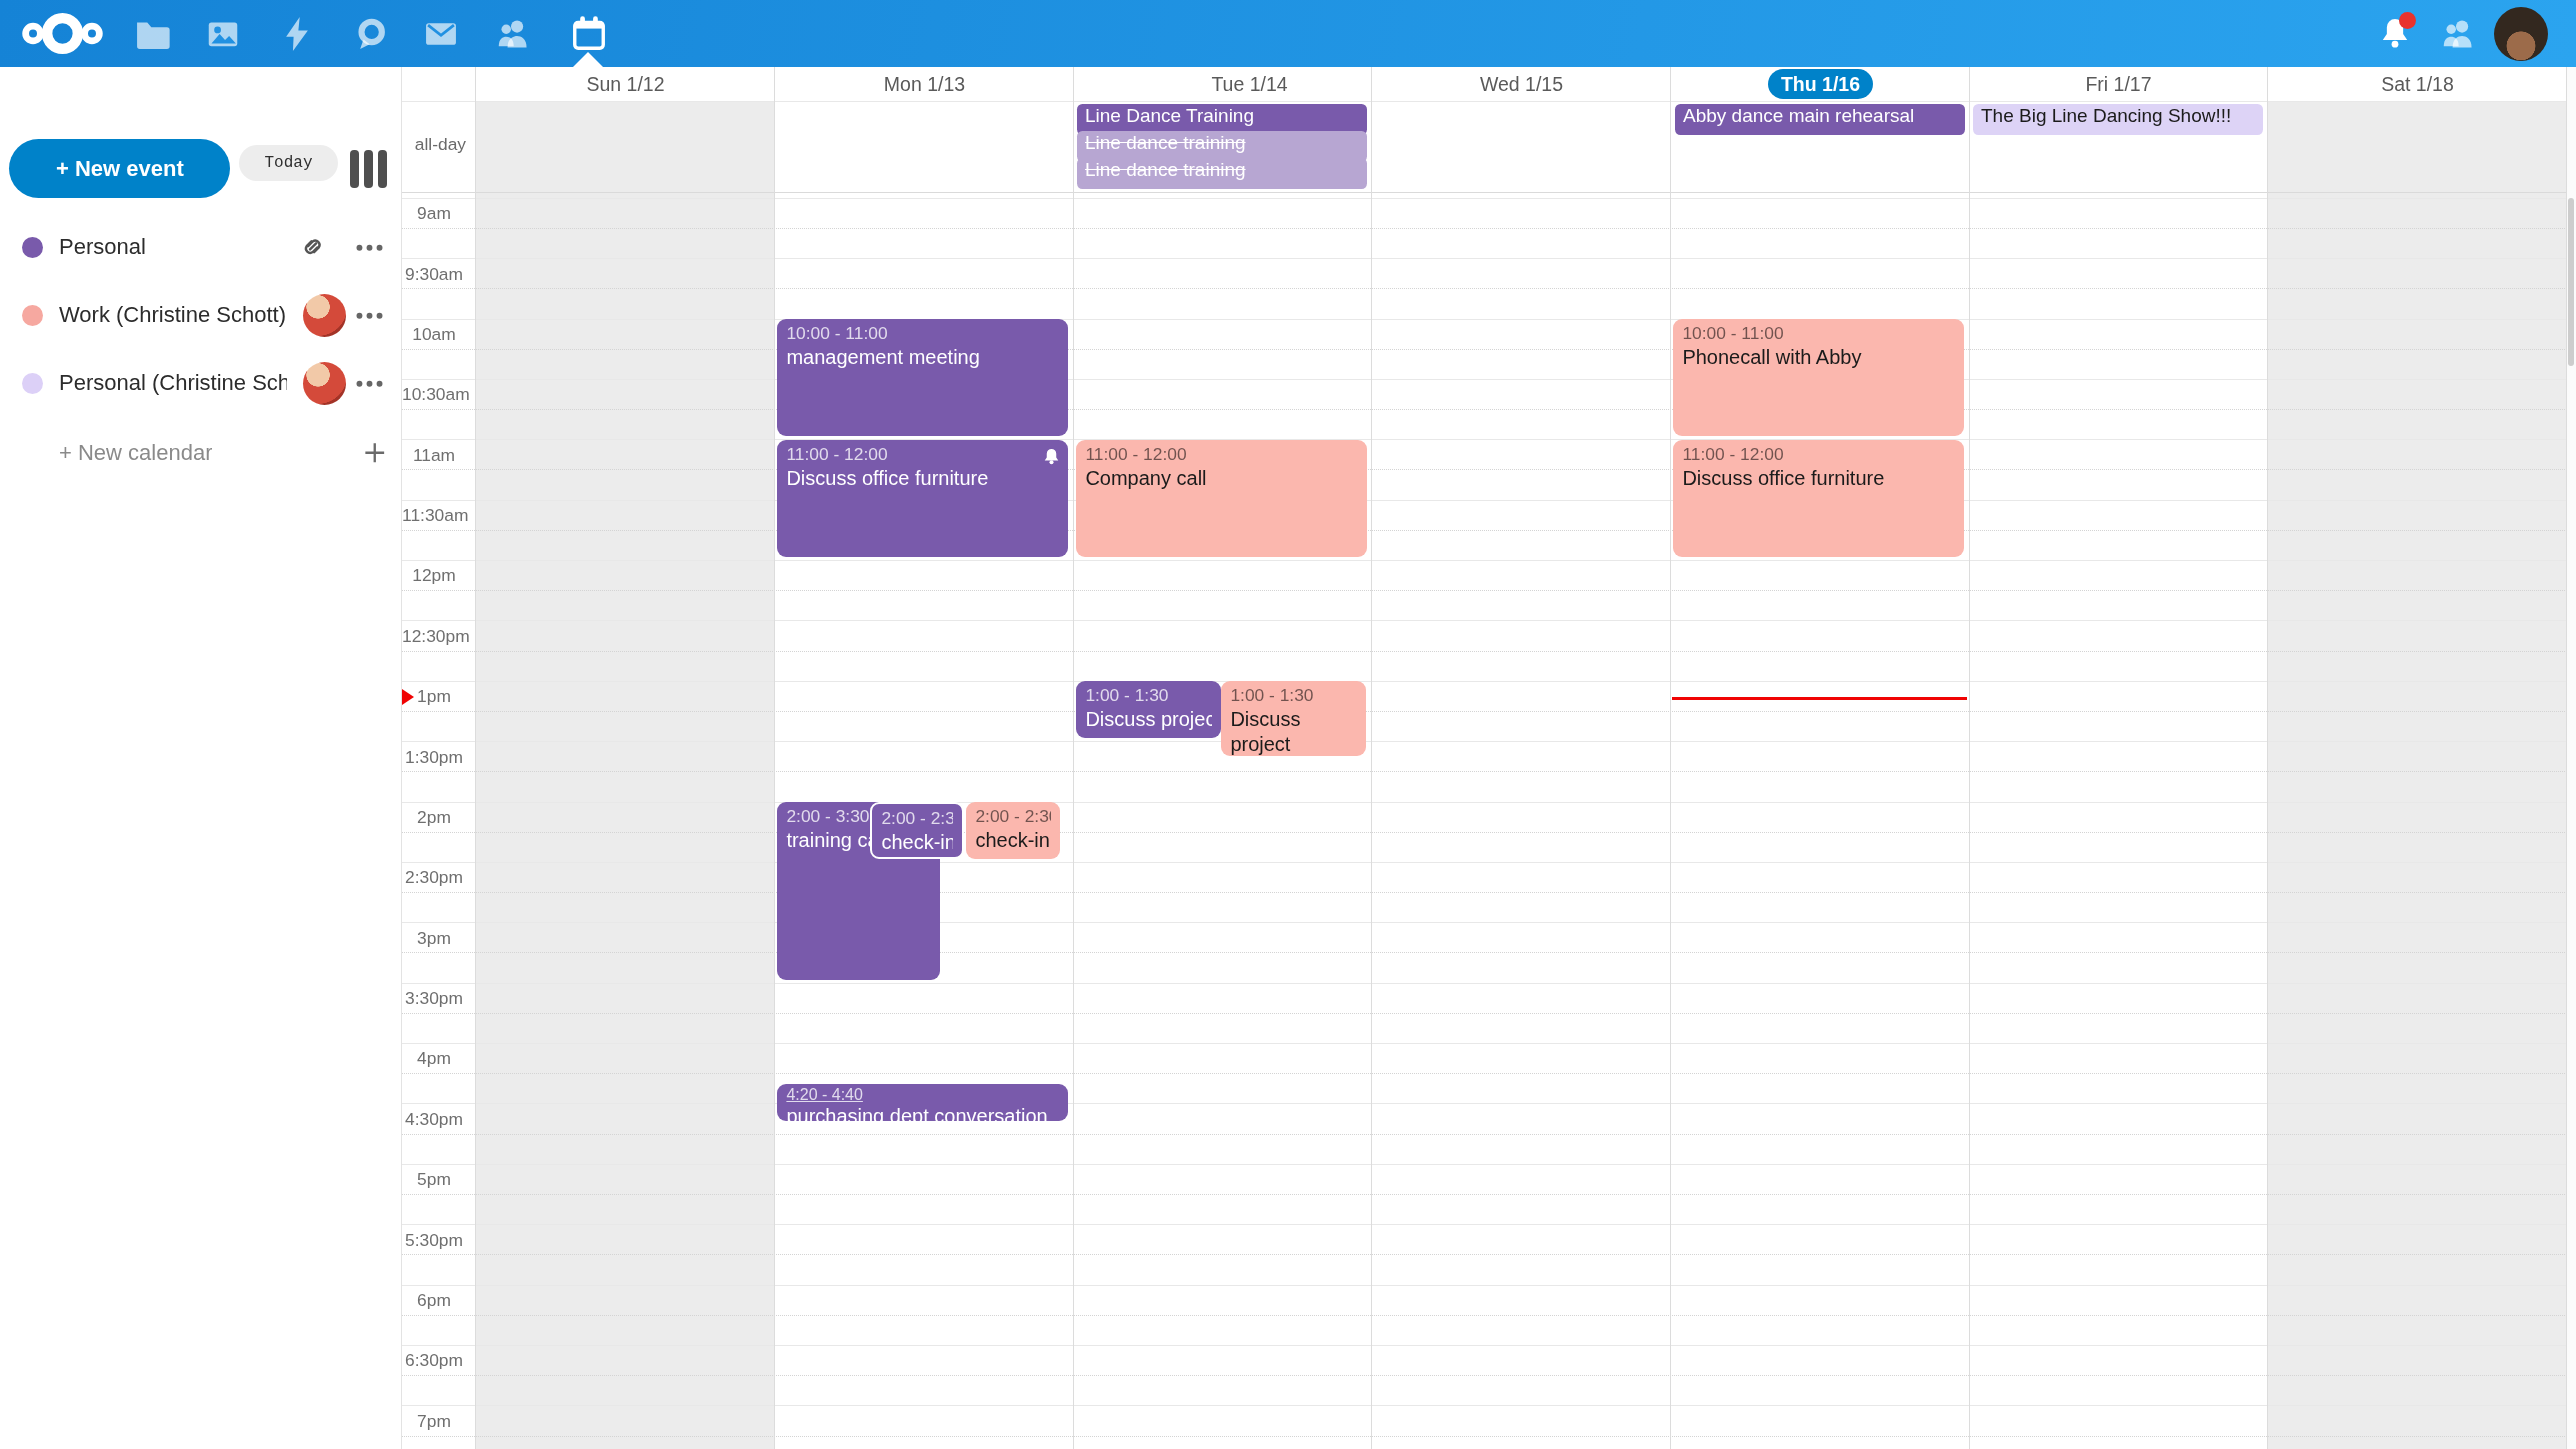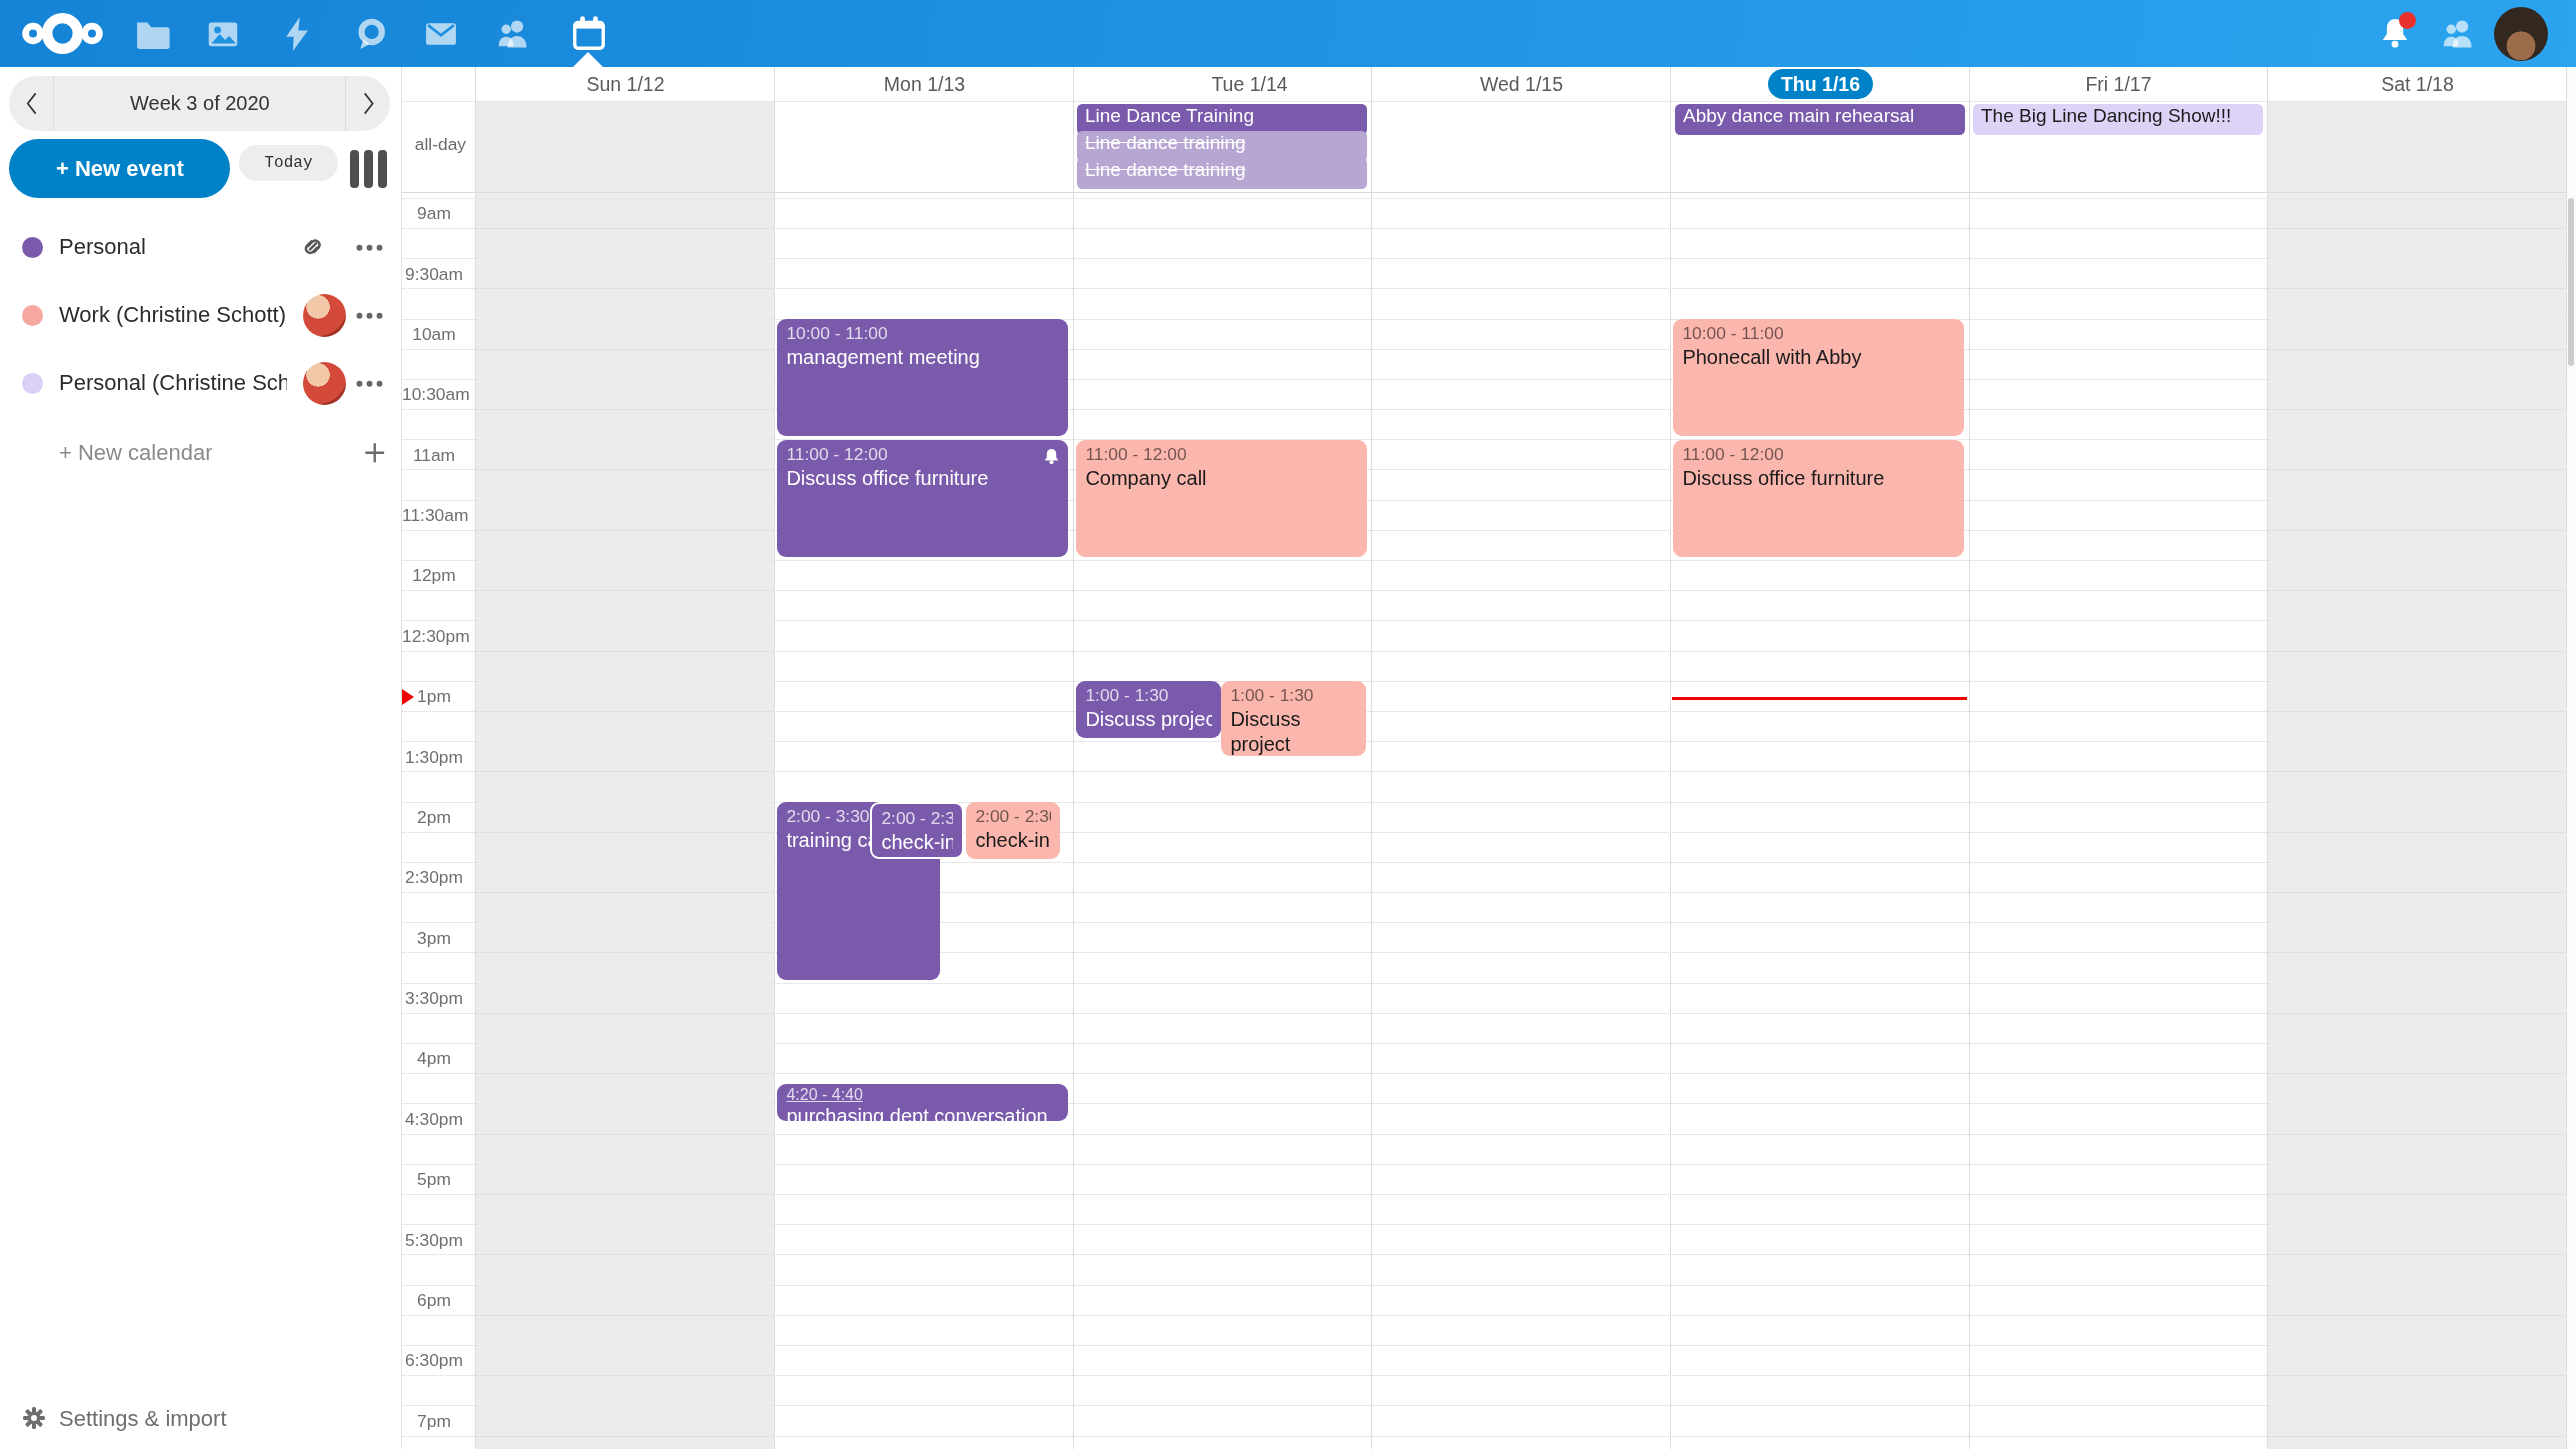--- a/index.html
+++ b/index.html
@@ -125,33 +125,20 @@
   <svg class="appicon" style="left:2439px" viewBox="0 0 56 56">
     <circle cx="18" cy="21" r="7" fill="currentColor"></circle>
     <path d="M7 46 c0 -11 6 -14 11 -14 s11 3 11 14 z" fill="currentColor"></path>
     <circle cx="34" cy="17" r="9" fill="currentColor"></circle>
     <path d="M20 48 c0 -13 8 -17 14 -17 s14 4 14 17 z" fill="currentColor"></path>
   </svg>
   <div id="topbar-avatar" class="avatar"></div>
 </div>
 
 <div id="sidebar">
-  <div id="week-pill">
-    <div class="nav-btn" style="left:0">
-      <svg width="17.4" height="27" viewBox="0 0 30 48">
-          <path d="M22 6 L8 24 L22 42" stroke="#333" stroke-width="3" fill="none"></path>
-        </svg>
-    </div>
-    <div id="week-label">Week 3 of 2020</div>
-    <div class="nav-btn" style="right:0">
-      <svg width="17.4" height="27" viewBox="0 0 30 48">
-          <path d="M8 6 L22 24 L8 42" stroke="#333" stroke-width="3" fill="none"></path>
-        </svg>
-    </div>
-  </div>
   <div id="new-event-btn">+ New event</div>
   <div id="today-btn">Today</div>
   <div id="view-switcher">
     <div class="bar"></div>
     <div class="bar"></div>
     <div class="bar"></div>
   </div>
 
   <div id="calendar-list">
       <div class="cal-row" style="top: 148px;">
@@ -192,33 +179,20 @@
       </div>
     </div>
 
   <div class="cal-row" style="top:354px">
     <div class="cal-label" style="color:#8a8a8a">+ New calendar</div>
     <svg class="row-icon" style="left:360px;top:17.4px" width="29.5" height="29.5" viewBox="0 0 44 44">
       <path d="M22 8 v28 M8 22 h28" stroke="#6a6a6a" stroke-width="3.5"></path>
     </svg>
   </div>
 
-  <div id="settings-row">
-    <svg class="row-icon" style="left:20px;top:9.4px" width="28" height="28" viewBox="0 0 56 56">
-      <g fill="#6e6e6e">
-        <rect x="24" y="6" width="8" height="44" rx="3"></rect>
-        <rect x="24" y="6" width="8" height="44" rx="3" transform="rotate(45 28 28)"></rect>
-        <rect x="24" y="6" width="8" height="44" rx="3" transform="rotate(90 28 28)"></rect>
-        <rect x="24" y="6" width="8" height="44" rx="3" transform="rotate(135 28 28)"></rect>
-        <circle cx="28" cy="28" r="13"></circle>
-      </g>
-      <circle cx="28" cy="28" r="6" fill="#fff"></circle>
-    </svg>
-    <div id="settings-label">Settings &amp; import</div>
-  </div>
 </div>
 
 <div id="main">
   <div id="allday-label">all-day</div>
   <div id="scrollbar">
     <div id="scroll-thumb" style="top:131px;height:168px"></div>
   </div>
 <div class="col-bg" style="left: 74px; width: 299px;"></div>
     <div class="day-header" style="left: 74px; width: 299px;">
       <span>Sun 1/12</span>

